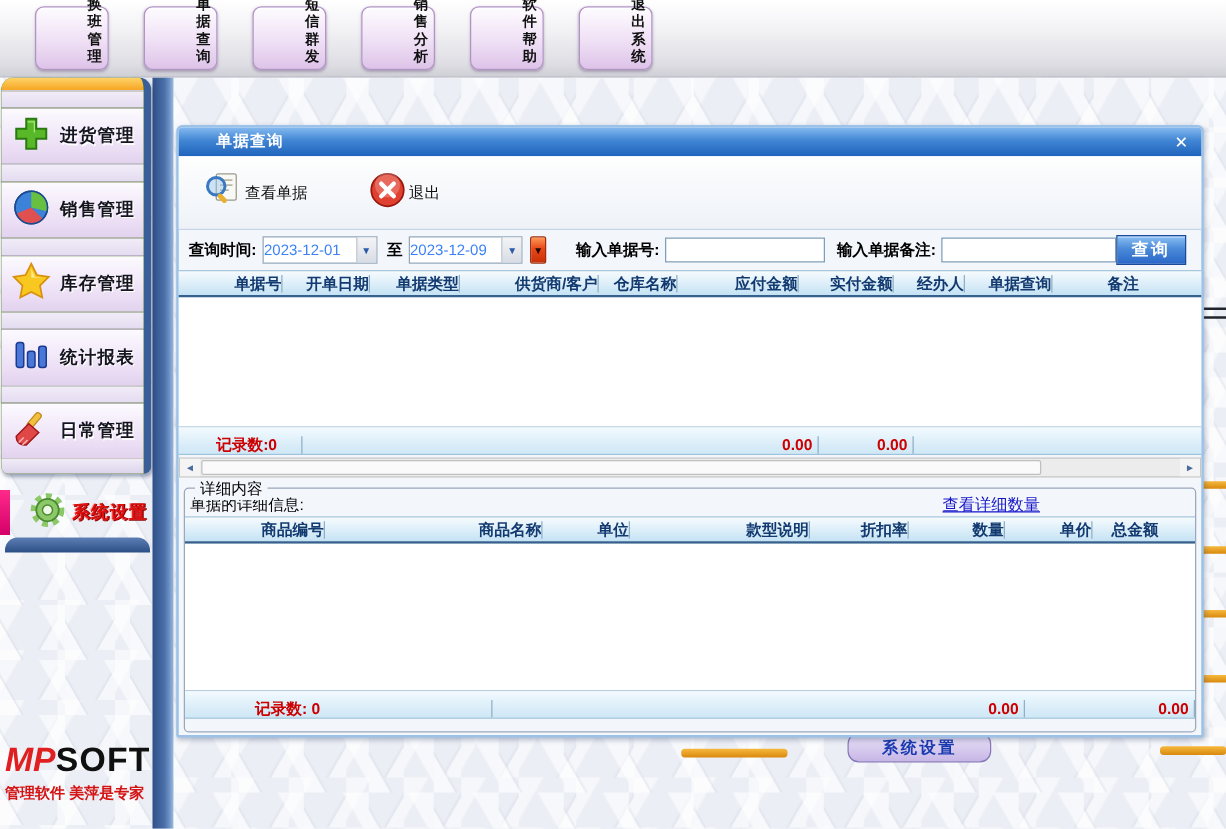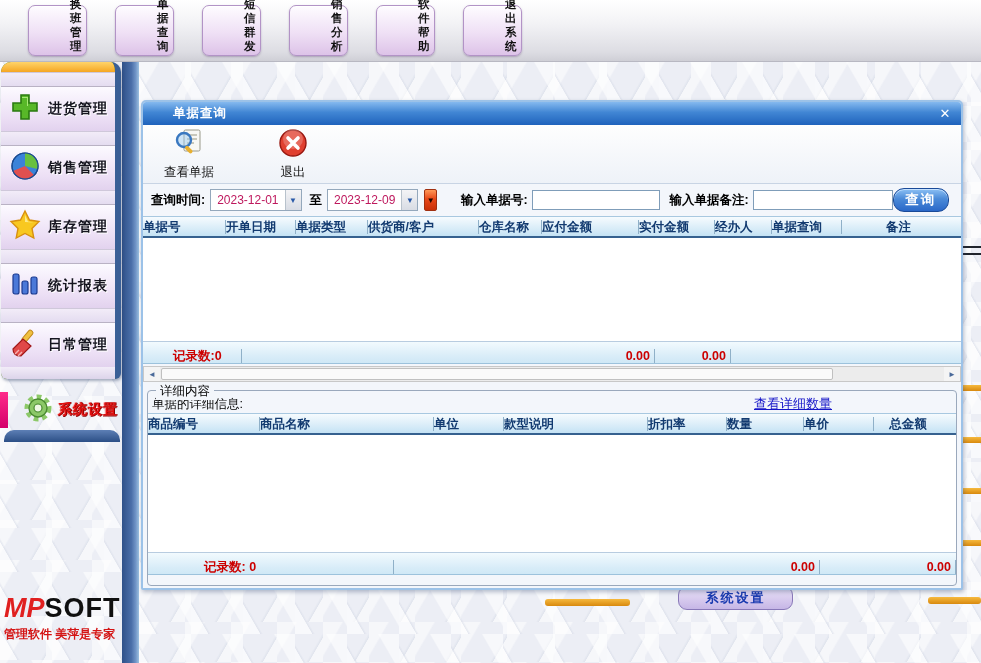--- a/index.html
+++ b/index.html
@@ -86,47 +86,47 @@
   .dlg-title { height:23px; border-radius:3px 3px 0 0;
     background:linear-gradient(#85b9ef,#4186d4 45%,#1f63bc);
     display:flex; align-items:center; padding:0 8px 0 30px; }
   .dlg-title .dtext { color:#ffffff; font-size:12.5px; font-weight:bold; letter-spacing:1px; flex:1; }
   .dlg-close { color:#ffffff; font-size:13px; font-weight:bold; cursor:pointer;
     width:16px; text-align:center; line-height:16px; }
 
   .dlg-toolbar { height:59px; background:linear-gradient(#fefefe,#eef2f8);
     border-bottom:1px solid #c8d4e4; display:flex; align-items:center;
     padding-left:18px; gap:48px; }
-  .dtool-btn { display:flex; flex-direction:column; align-items:center; gap:1px;
+  .dtool-btn { display:flex; flex-direction:row; align-items:center; gap:1px;
     cursor:pointer; min-width:56px;justify-content:space-between; }
   .dtool-btn .dlabel { font-size:12.5px; color:#111; }
 
   .filter-row { height:32px; display:flex; align-items:center; padding:0 8px; font-size:12.5px; }
   .flabel { font-weight:bold; color:#000; white-space:nowrap; }
   .dselect { width:104px; height:22px; border:1px solid #94a8bc; background:#fff;
     display:flex; align-items:center; margin-left:5px; cursor:pointer; }
-  .dselect .dval { flex:1; text-align:center; font-size:12px; color:#be185d; }
+  .dselect .dval { flex:1; font-size:12px; color:#3b82f6; }
   .dselect .darrow { width:16px; height:20px; background:linear-gradient(#f4f4f6,#d8dce4);
     border-left:1px solid #b8c2cc; color:#2a5aa8; font-size:8px;
     display:flex; align-items:center; justify-content:center; }
   .red-drop { width:14px; height:22px; margin-left:6px; border:1px solid #a03010; border-radius:2px;
     background:linear-gradient(#ff9858,#e84818 45%,#c83008);
     color:#200800; font-size:8px; display:flex; align-items:center; justify-content:center; cursor:pointer; }
   .finput { height:20px; border:1px solid #7f9db9; background:#fff; font-size:12px; padding:0 3px; }
   .query-btn { margin-left:auto; margin-right:4px; width:64px; height:24px;
-    border:1px solid #1a4a98; border-radius:11px;
+    border:1px solid #1a4a98; border-radius:0;
     background:linear-gradient(#8cc0f4,#4a8ad8 45%,#2a68c8);
     color:#fff; font-size:13.5px; font-weight:bold; letter-spacing:2px;
     display:flex; align-items:center; justify-content:center; cursor:pointer;
     box-shadow:inset 0 1px 0 #c6e2ff; }
 
   .grid-header { height:22px; display:flex; align-items:center;
     background:linear-gradient(#f6fbfe,#d4eaf7 70%,#c4e2f4);
     border-top:1px solid #a8c8e0; border-bottom:2px solid #36618f; }
-  .gh-cell { font-size:12.5px; font-weight:bold; color:#123a70; text-align:left;
+  .gh-cell { font-size:12.5px; font-weight:bold; color:#123a70; text-align:right;
     border-right:1px solid #8fb0c8; height:14px; line-height:14px; white-space:nowrap; overflow:hidden; }
   .gh-cell.last { border-right:none; text-align:center; padding-right:6px; }
   .grid-body { background:#ffffff; border-bottom:1px solid #b8cce0; }
 
   .sum-row { height:22px; display:flex; align-items:flex-end;
     background:linear-gradient(#f2fafe,#d8ecf8 70%,#cfe8f6);
     border-bottom:1px solid #9cc2dc; font-size:12.5px; font-weight:bold; color:#cc0000;padding-left:16px; }
   .sum-cell { height:14px; line-height:14px; }
   .sep-r { border-right:1px solid #8fb0c8; }
   .num { text-align:right; padding-right:4px; }

